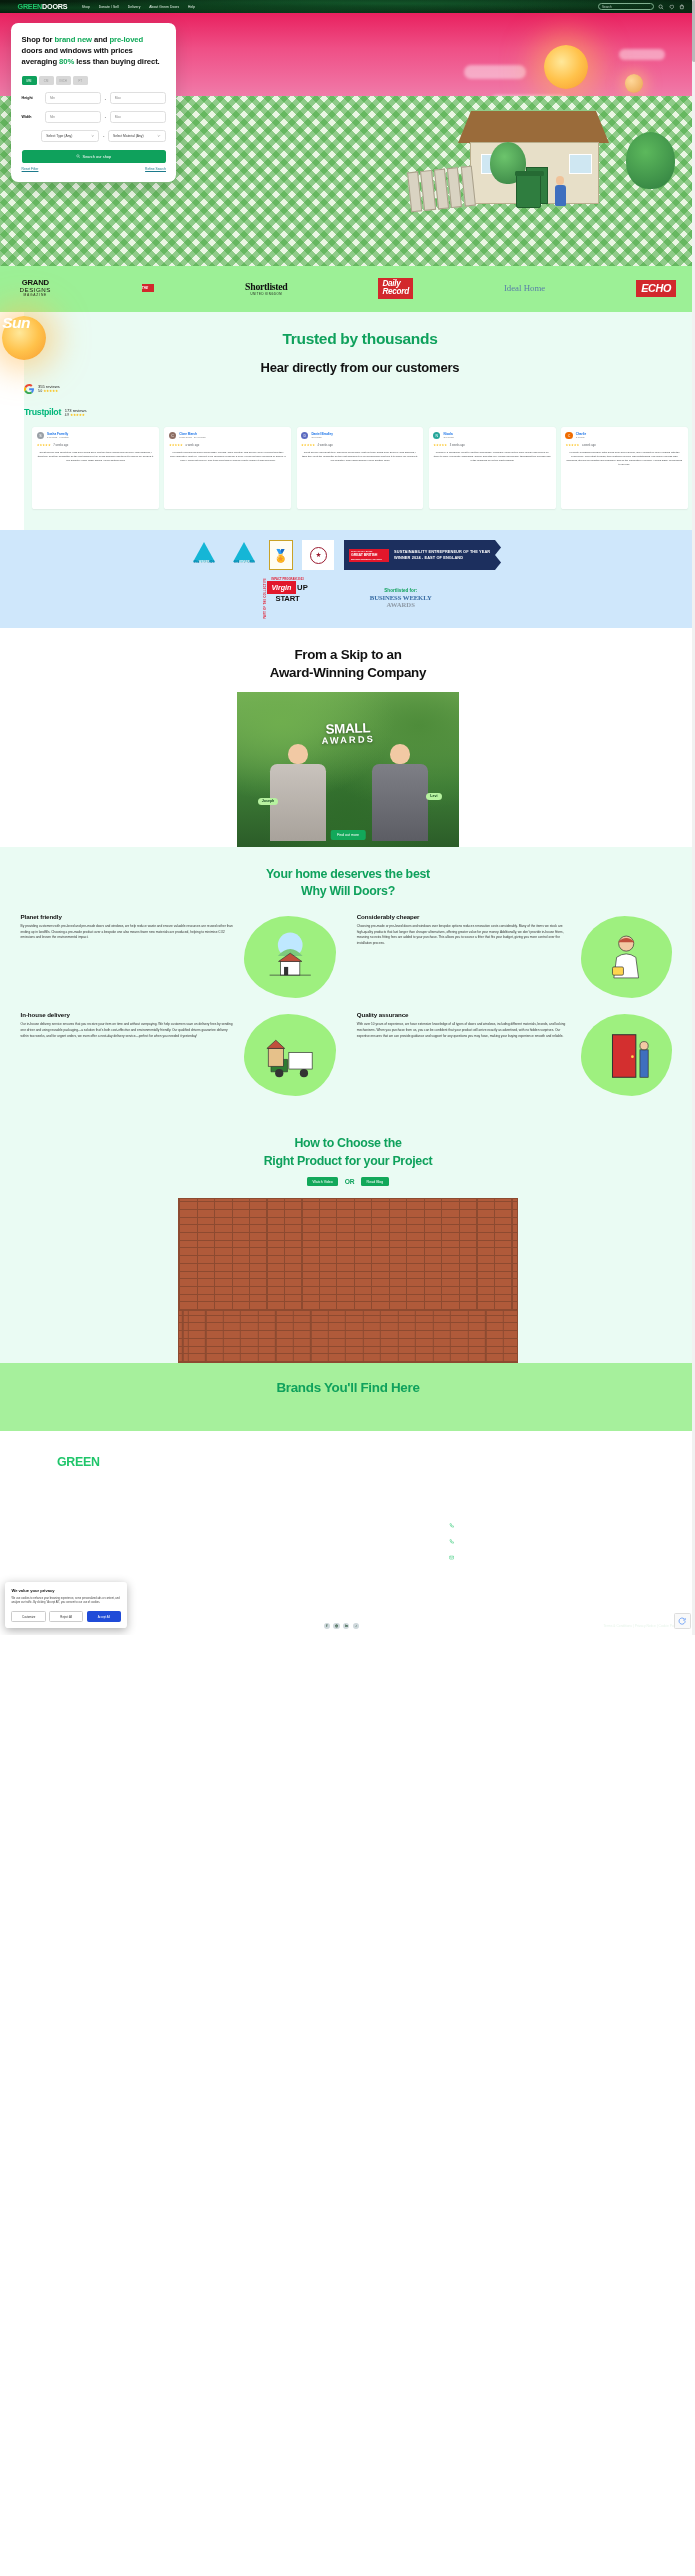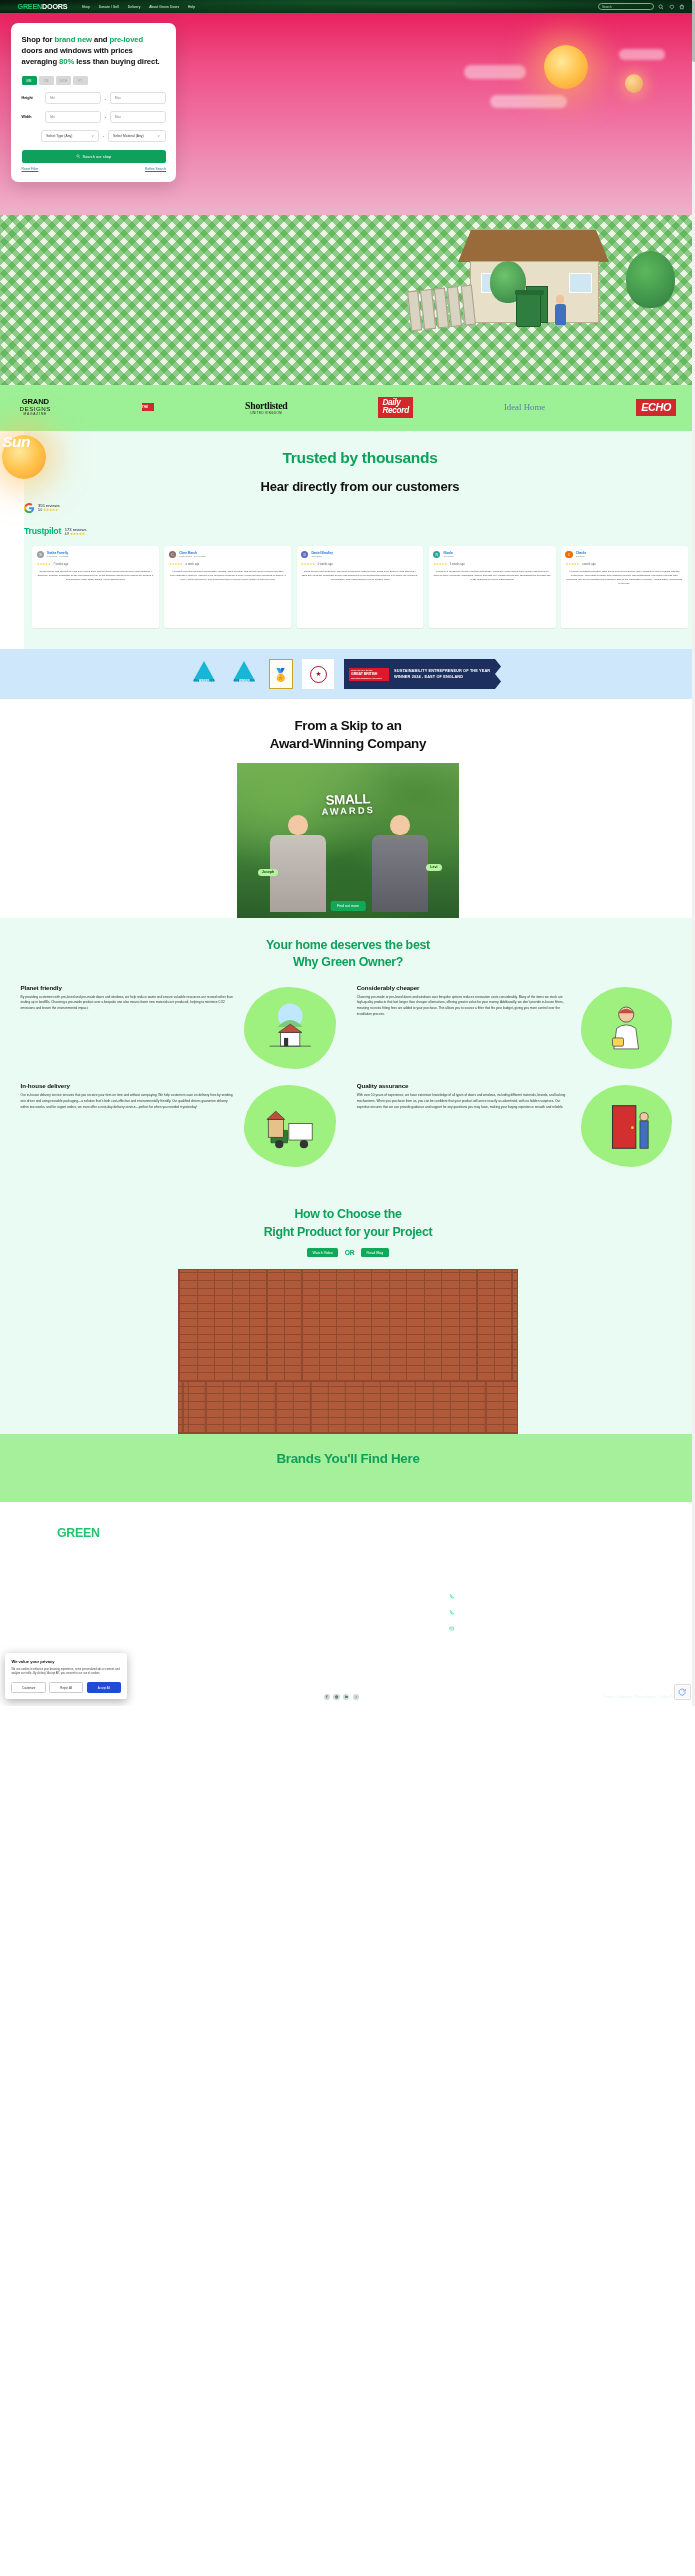--- a/index.html
+++ b/index.html
@@ -29,21 +29,21 @@
   .navright { margin-left:auto; display:flex; align-items:center; gap:4.6px; }
   .searchbox {
     width:56px; height:6.7px; border:0.5px solid #7fae8e; border-radius:3.6px;
     display:flex; align-items:center; padding:0 3.1px; color:#b9cfc0; font-size:3.1px;
   }
   .ico { width:5.7px; height:5.7px; color:#fff; display:block; }
   .ico svg { width:100%; height:100%; display:block; }
 
   
   .hero {
-    position:relative; height:372px; width:100%;
+    position:relative; height:253px; width:100%;
     background:
       linear-gradient(180deg,#e8215f 0%, #ef4f86 14%, #f06fa0 28%, #ef93b8 42%, #f0b9cf 58%, #c9d7e8 70%, #9cc6dd 80%, #bcd7b1 90%, #9bc97a 100%);
     overflow:hidden;
   }
   .sun {
     position:absolute; right:108px; top:32px; width:44px; height:44px; border-radius:50%;
     background:radial-gradient(circle at 40% 38%, #ffe89a 0%, #ffc24b 50%, #f79a2e 100%);
     box-shadow:0 0 31px 11.3px rgba(255,190,90,.55);
   }
   .moon {
@@ -608,20 +608,38 @@
           <div class="rib-txt">
             <div>SUSTAINABILITY ENTREPRENEUR OF THE YEAR</div>
             <div>WINNER 2024 - EAST OF ENGLAND</div>
           </div>
         </div>
         <div class="ribbon-point"></div>
         <div class="ribbon-notch"></div>
       </div>
     </div>
 
+    <div class="awrow2">
+      <div class="virgin">
+        <div class="v-side">PART OF THE COLLECTIVE</div>
+        <div class="v-mid">
+          <div class="v-top">IMPACT PROGRAM 2023</div>
+          <div style="display:flex;align-items:center;gap:1.5px;">
+            <span class="v-box">Virgin</span>
+            <span class="v-up">UP</span>
+          </div>
+          <div class="v-start">START</div>
+        </div>
+      </div>
+      <div class="bw">
+        <div class="sl">Shortlisted for:</div>
+        <div class="n1">BUSINESS WEEKLY</div>
+        <div class="n2">AWARDS</div>
+      </div>
+    </div>
   </div>
 
   <div class="skip">
     <div class="skiph">
       <div>From a Skip to an</div>
       <div>Award-Winning Company</div>
     </div>
     <div class="photo">
       <div class="ph-sign">
         <div>SMALL</div>
@@ -637,21 +655,21 @@
         </div>
       <div class="tag tag1">Joseph</div>
       <div class="tag tag2">Levi</div>
       <div class="findout">Find out more</div>
     </div>
   </div>
 
   <div class="why">
     <div class="whyh">
       <div>Your home deserves the best</div>
-      <div>Why Green Owner?</div>
+      <div>Why Will Doors?</div>
     </div>
     <div class="feat">
       <div class="fcard rev">
         <div class="fimg">
           <div class="blob"></div>
           <div class="illus">
               <svg viewBox="0 0 100 100">
             <circle cx="50" cy="32" r="18" fill="#bfe8ff"></circle>
                 <path d="M32 48 Q50 28 68 48 Z" fill="#7dc97d"></path>
             <rect x="36" y="56" width="28" height="20" fill="#fff" stroke="#333" stroke-width="1"></rect>

